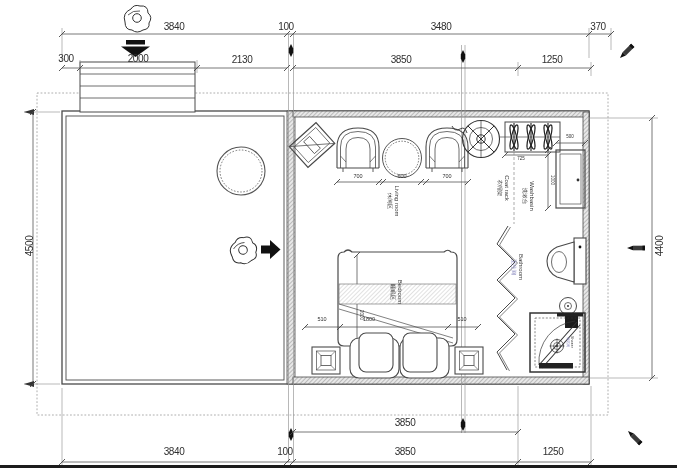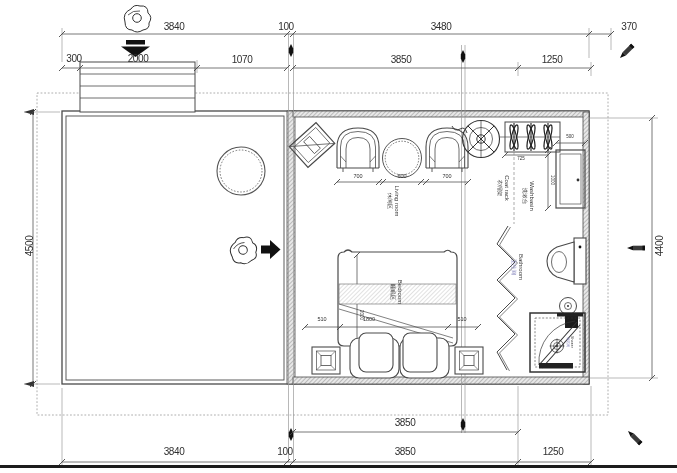--- a/index.html
+++ b/index.html
@@ -287,25 +287,25 @@
   </g>
 
   <use href="#pencil" transform="translate(620,58) rotate(-45)"></use>
   <use href="#pencil" transform="translate(627,248)"></use>
   <use href="#pencil" transform="translate(628,431) rotate(45)"></use>
 </svg>
 
   <span class="lbl" style="left:174px;top:27px">3840</span>
   <span class="lbl" style="left:286px;top:27px">100</span>
   <span class="lbl" style="left:441px;top:27px">3480</span>
-  <span class="lbl" style="left:629px;top:27px">370</span>
-
-  <span class="lbl" style="left:74px;top:59px">300</span>
+  <span class="lbl" style="left:598px;top:27px">370</span>
+
+  <span class="lbl" style="left:66px;top:59px">300</span>
   <span class="lbl" style="left:138px;top:59px">2000</span>
-  <span class="lbl" style="left:242px;top:60px">1070</span>
+  <span class="lbl" style="left:242px;top:60px">2130</span>
   <span class="lbl" style="left:401px;top:60px">3850</span>
   <span class="lbl" style="left:552px;top:60px">1250</span>
 
   <span class="lbl rotccw" style="left:30px;top:246px">4500</span>
   <span class="lbl rotccw" style="left:660px;top:246px">4400</span>
 
   <span class="lbl" style="left:405px;top:423px">3850</span>
 
   <span class="lbl" style="left:174px;top:452px">3840</span>
   <span class="lbl" style="left:285px;top:452px">100</span>

